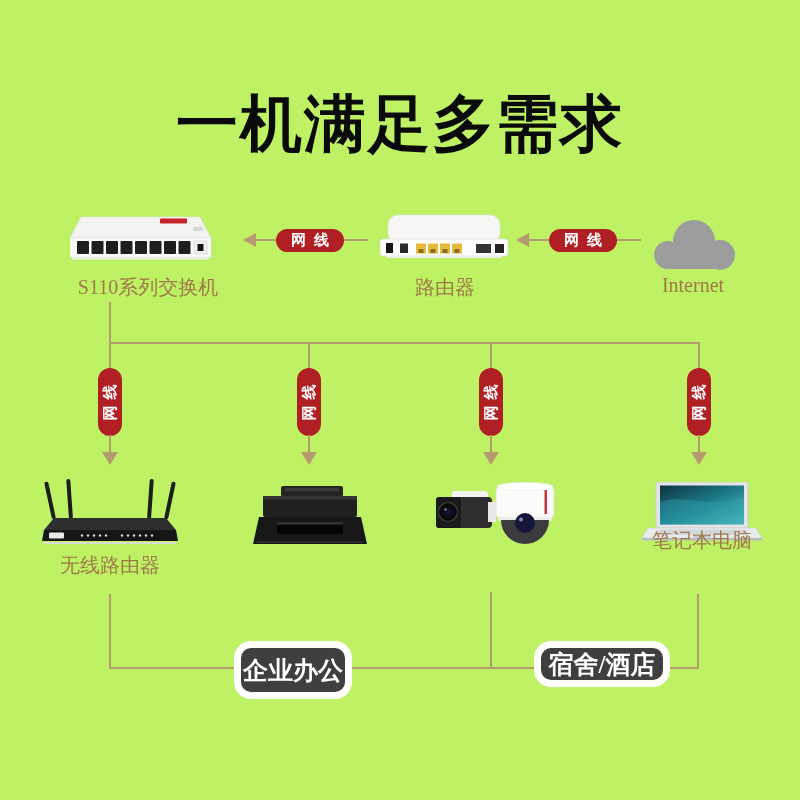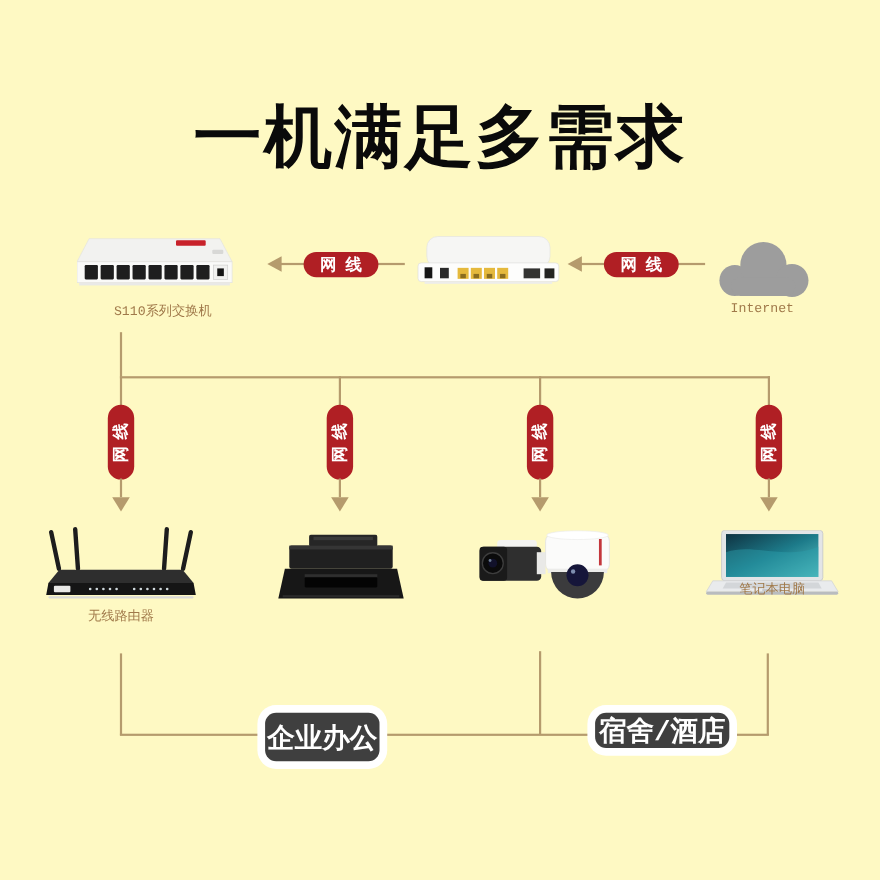--- a/index.html
+++ b/index.html
@@ -1,23 +1,23 @@
 <!DOCTYPE html>
 <html><head>
 <meta charset="utf-8">
 <style>
   html,body{margin:0;padding:0;background:#fff;}
-  .stage{position:relative;width:800px;height:800px;background:#fef9c3;overflow:hidden;
-         font-family:Liberation Mono, monospace;}
+  .stage{position:relative;width:800px;height:800px;background:#bef264;overflow:hidden;
+         font-family:Liberation Serif, serif;}
   .abs{position:absolute;}
   
   .title{left:0;top:82px;width:800px;text-align:center;font-size:62px;font-weight:800;
          color:#0a0a0a;letter-spacing:2px;}
   
-  .dev-label{font-size:12px;color:#a0794a;text-align:center;white-space:nowrap;}
+  .dev-label{font-size:20px;color:#a0794a;text-align:center;white-space:nowrap;}
   
   .hline,.vline{background:#b59b6d;}
   .hline{height:2px;}
   .vline{width:2px;}
   
   .tri-left{width:0;height:0;border-top:7px solid transparent;border-bottom:7px solid transparent;
             border-right:13px solid #b59b6d;}
   
   .tri-down{width:0;height:0;border-left:8px solid transparent;border-right:8px solid transparent;
             border-top:13px solid #b59b6d;}
@@ -79,20 +79,21 @@
     <g fill="#8a6d1f">
       <rect x="40.5" y="37" width="5" height="4"></rect>
         <rect x="52.5" y="37" width="5" height="4"></rect>
       <rect x="64.5" y="37" width="5" height="4"></rect>
         <rect x="76.5" y="37" width="5" height="4"></rect>
     </g>
     <rect x="98" y="32" width="15" height="9" fill="#333331"></rect>
     <rect x="117" y="32" width="9" height="9" fill="#242422"></rect>
     <rect x="8" y="44" width="116" height="2" fill="#ededeb"></rect>
   </svg>
+  <div class="abs dev-label" style="left:385px;top:274px;width:120px">路由器</div>
 
   <div class="abs hline" style="left:525px;top:239px;width:116px"></div>
   <div class="abs tri-left" style="left:516px;top:233px"></div>
   <div class="abs cable-pill" style="left:549px;top:229px">网线</div>
 
   <svg class="abs" style="left:648px;top:214px" width="92" height="60" viewBox="0 0 92 60">
     <g fill="#9d9d9d">
       <circle cx="20" cy="41" r="14"></circle>
       <circle cx="46" cy="27" r="21"></circle>
       <circle cx="72" cy="41" r="15"></circle>

